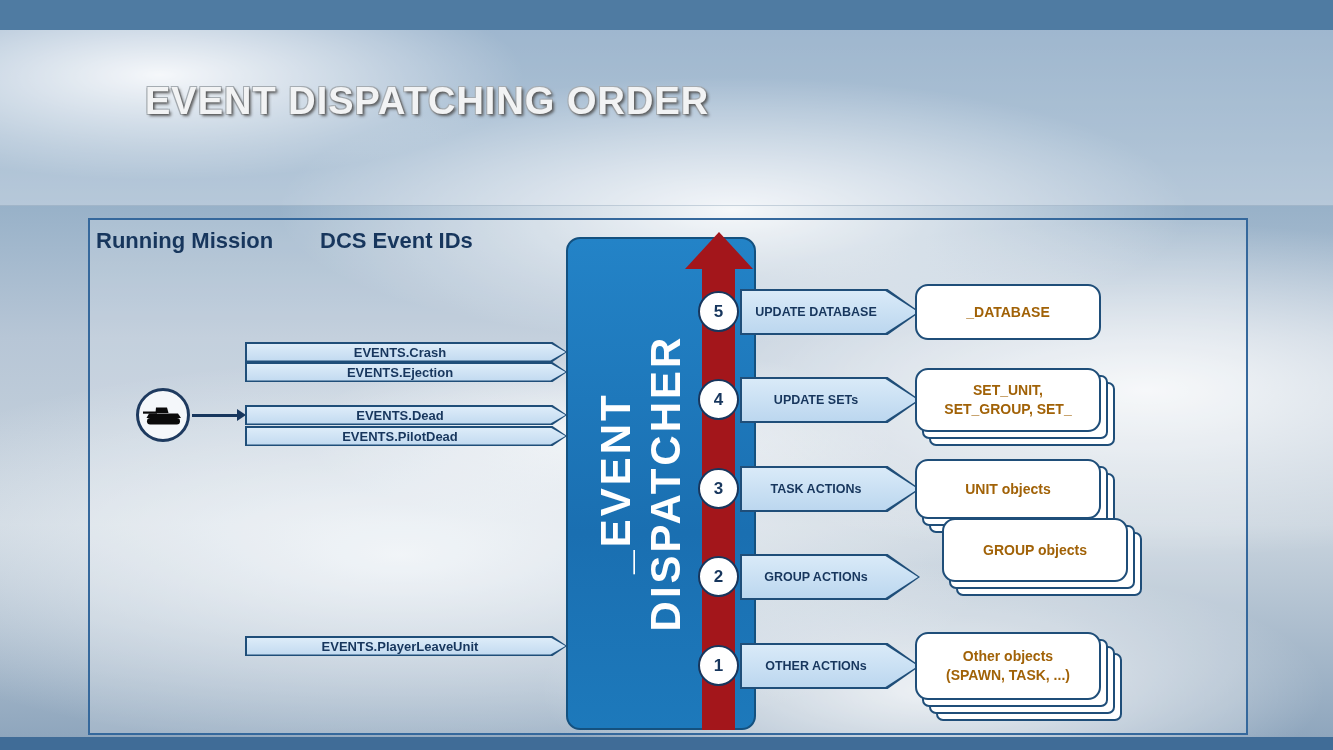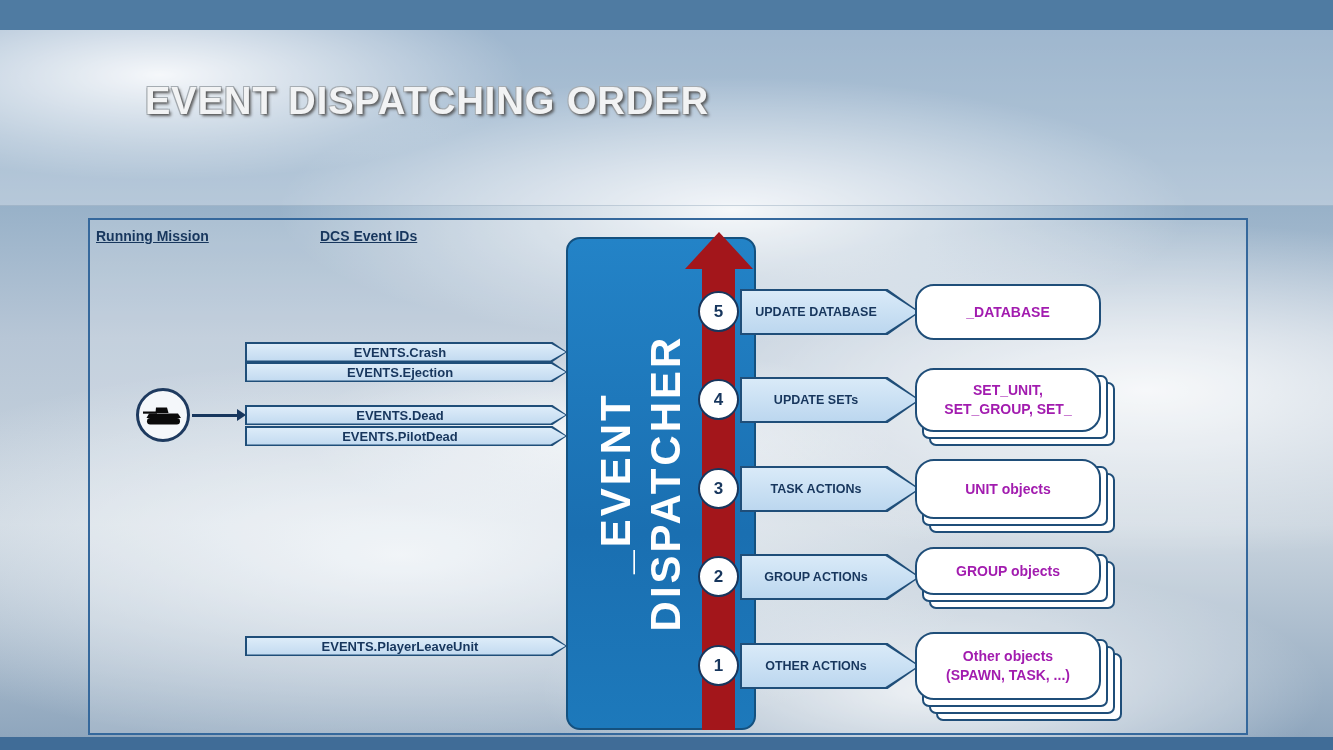--- a/index.html
+++ b/index.html
@@ -20,21 +20,21 @@
   .title-band{position:absolute; left:0; top:30px; width:100%; height:175px; background:rgba(240,244,248,0.35); border-bottom:1px solid rgba(120,145,170,0.35);}
   .slide-title{
     position:absolute; left:145px; top:80px; font-size:38px; font-weight:bold; letter-spacing:1px;
     color:#f2f3f4;
     text-shadow: 2px 2px 3px rgba(80,80,80,0.9), -1px -1px 0 #a9b0b6, 1px -1px 0 #a9b0b6, -1px 1px 0 #a9b0b6;
   }
   .diagram-frame{
     position:absolute; left:88px; top:218px; width:1160px; height:517px;
     border:2px solid #35689c; background:rgba(255,255,255,0.18); box-sizing:border-box;
   }
-  .col-header{position:absolute; font-size:14px; font-weight:bold; color:#17365d; white-space:nowrap;text-decoration:underline;}
+  .col-header{position:absolute; font-size:22px; font-weight:bold; color:#17365d; white-space:nowrap;}
 
   
   .dispatcher{
     position:absolute; left:566px; top:237px; width:190px; height:493px;
     background:linear-gradient(180deg,#2383c7 0%, #1a6fb1 60%, #1d79bb 100%);
     border:2px solid #14517f; border-radius:14px; box-sizing:border-box; z-index:1;
   }
   .dispatcher-label{
     position:absolute; left:641px; top:483px; width:470px;
     transform:translate(-50%,-50%) rotate(-90deg);
@@ -61,23 +61,23 @@
     background:linear-gradient(180deg,#d9eaf8 0%, #bcd7ef 100%);}
   .action-label{position:absolute; inset:0; display:flex; align-items:center; justify-content:center;
     padding-right:28px; font-size:12.5px; font-weight:bold; color:#17365d; text-align:center;}
 
   
   .target-stack{position:absolute; left:915px; width:186px; z-index:3;}
   .target-stack .layer{position:absolute; inset:0; background:#ffffff; border:2px solid #1f4e79; border-radius:7px; box-sizing:border-box;}
   .target-stack .l1{transform:translate(7px,7px);}
   .target-stack .l2{transform:translate(14px,14px);}
   .target-stack .l3{transform:translate(21px,21px);}
-  .target-stack .box{position:absolute; inset:0; background:#ffffff; border:2px solid #1f4e79; border-radius:19px;
+  .target-stack .box{position:absolute; inset:0; background:#ffffff; border:2px solid #1f4e79; border-radius:13px;
     box-sizing:border-box; display:flex; align-items:center; justify-content:center; text-align:center;
-    font-size:14px; font-weight:bold; color:#a21caf; line-height:1.35;}
+    font-size:14px; font-weight:bold; color:#a16207; line-height:1.35;}
 
   
   .event-bar{position:absolute; left:245px; width:322px; height:20px;
     clip-path:polygon(0 0, 95.5% 0, 100% 50%, 95.5% 100%, 0 100%); background:#1f4e79; z-index:2;}
   .event-bar .fill{position:absolute; inset:1.5px;
     clip-path:polygon(0 0, 95.3% 0, 100% 50%, 95.3% 100%, 0 100%);
     background:linear-gradient(180deg,#ddecf9 0%, #c2daf0 100%);}
   .event-label{position:absolute; inset:0; display:flex; align-items:center; justify-content:center;
     padding-right:12px; font-size:13px; font-weight:bold; color:#17365d; white-space:nowrap;}
 
@@ -192,21 +192,21 @@
     <div class="box pre">SET_UNIT,
 SET_GROUP, SET_</div>
   </div>
 
   <div class="target-stack" style="top:459px; height:60px;">
     <div class="layer l2"></div>
     <div class="layer l1"></div>
     <div class="box pre">UNIT objects</div>
   </div>
 
-  <div class="target-stack" style="top:547px; height:48px;">
+  <div class="target-stack" style="top:518px; height:64px;margin-left:27px;">
     <div class="layer l2"></div>
     <div class="layer l1"></div>
     <div class="box pre">GROUP objects</div>
   </div>
 
   <div class="target-stack" style="top:632px; height:68px;">
     <div class="layer l3"></div>
     <div class="layer l2"></div>
     <div class="layer l1"></div>
     <div class="box pre">Other objects

